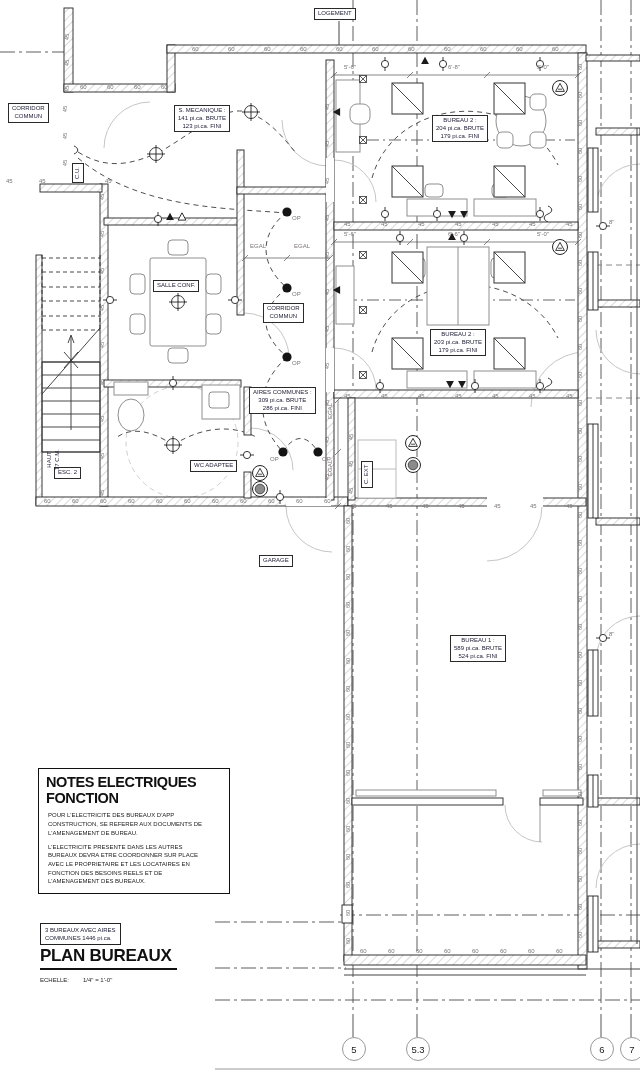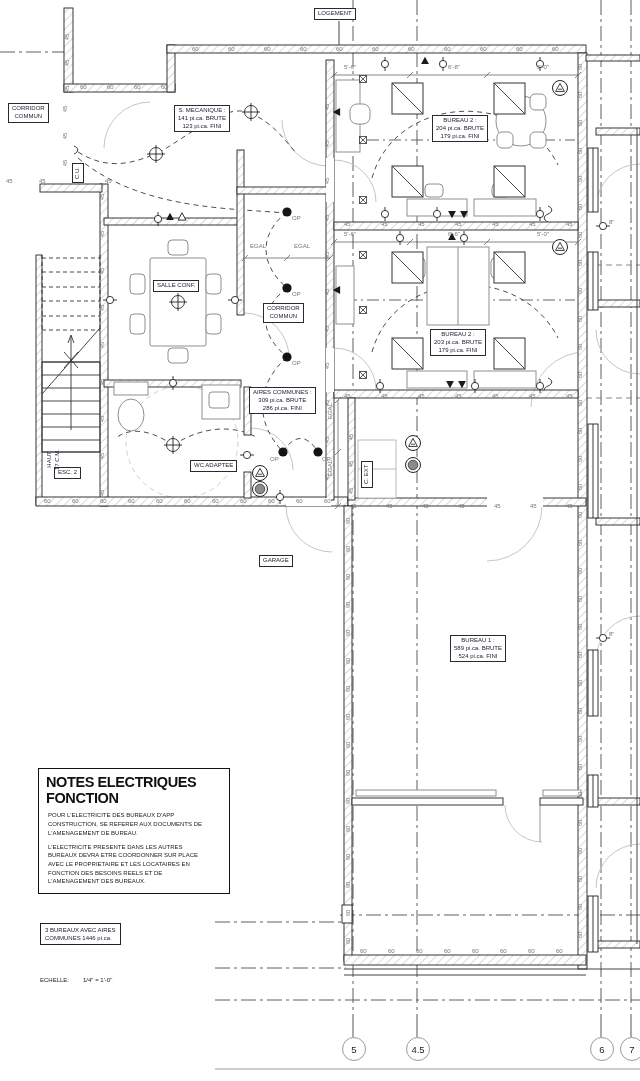--- a/index.html
+++ b/index.html
@@ -548,24 +548,25 @@
   <div class="t">NOTES ELECTRIQUES</div>
   <div class="t">FONCTION</div>
   <p>POUR L'ELECTRICITE DES BUREAUX D'APP CONSTRUCTION, SE REFERER AUX DOCUMENTS DE L'AMENAGEMENT DE BUREAU.</p>
   <p>L'ELECTRICITE PRESENTE DANS LES AUTRES BUREAUX DEVRA ETRE COORDONNER SUR PLACE AVEC LE PROPRIETAIRE ET LES LOCATAIRES EN FONCTION DES BESOINS REELS ET DE L'AMENAGEMENT DES BUREAUX.</p>
 </div>
 
 <div class="sumbox">
   <div>3 BUREAUX AVEC AIRES</div>
   <div>COMMUNES 1446 pi.ca.</div>
 </div>
+<div class="plantitle">PLAN BUREAUX</div>
 <div class="echelle">
   <span>ECHELLE:</span><span>1/4" = 1'-0"</span>
 </div>
 
 <div id="bubbles" class="layer">
       <div class="bubble" style="left: 342px; top: 1037px;">5</div>
-      <div class="bubble" style="left: 406px; top: 1037px;">4.5</div>
+      <div class="bubble" style="left: 406px; top: 1037px;">5.3</div>
       <div class="bubble" style="left: 590px; top: 1037px;">6</div>
       <div class="bubble" style="left: 620px; top: 1037px;">7</div>
     </div>
 
 </div>
 
 </body></html>

